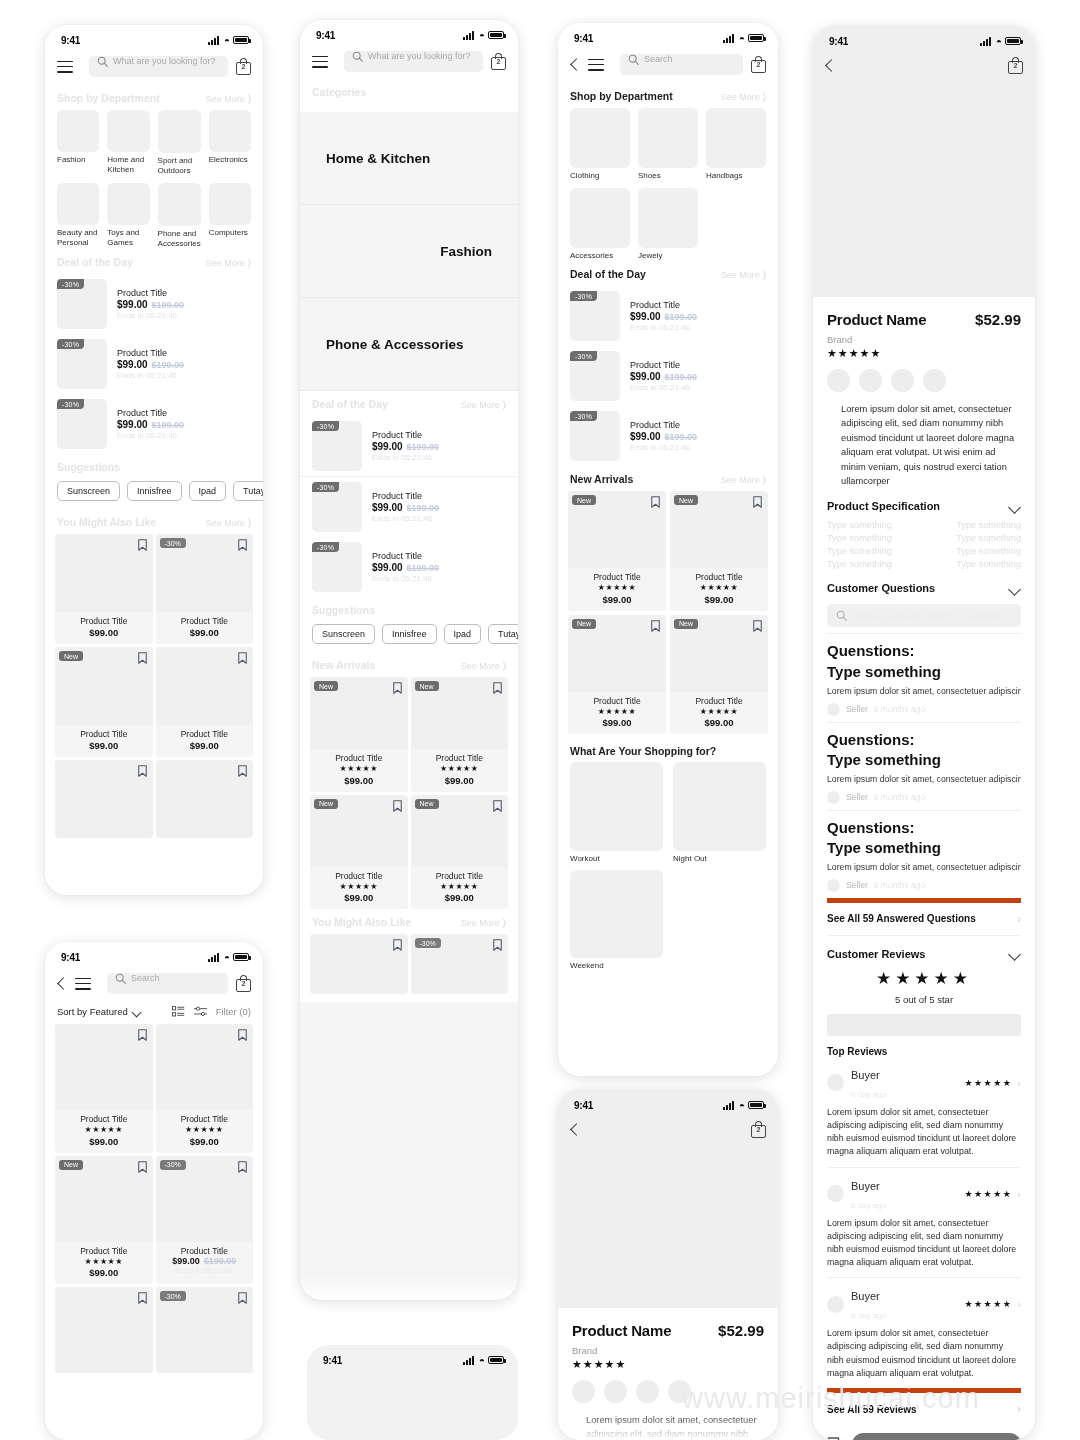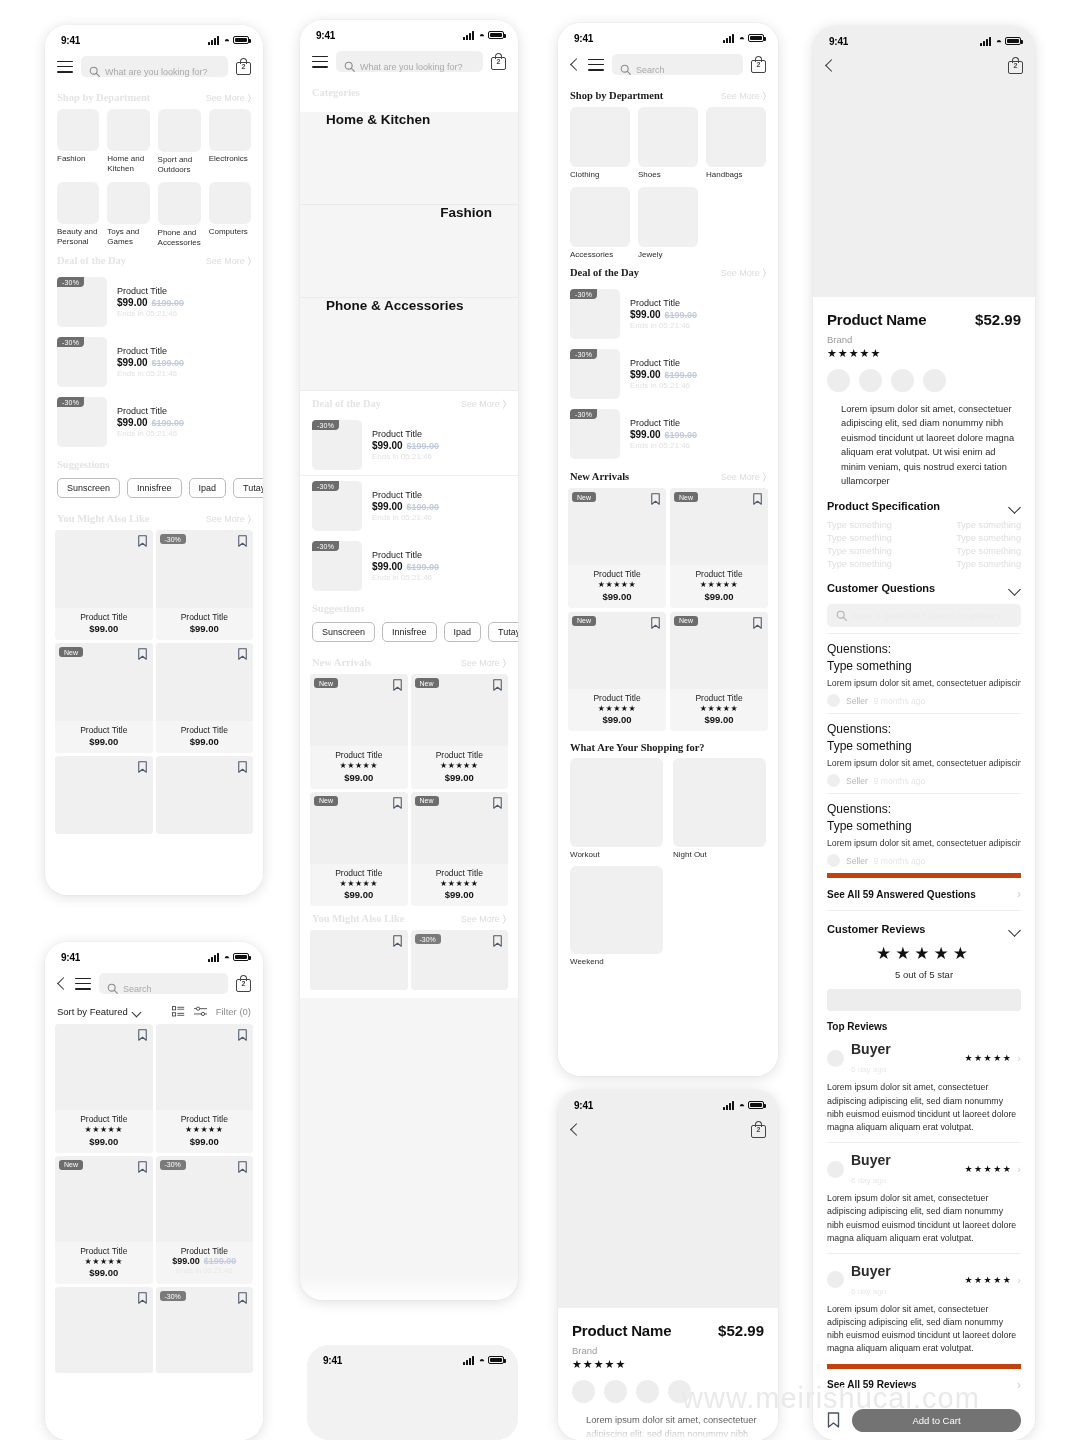--- a/index.html
+++ b/index.html
@@ -41,32 +41,32 @@
 
   
   .navbar { display:flex; align-items:center; gap:8px; padding:5px 12px 8px 12px; background:#fff; }
   .navbar.ongrey { background:#efefef; }
   .hamb { width:16px; height:12px; display:flex; flex-direction:column; justify-content:space-between; flex:0 0 auto; }
   .hamb span { display:block; height:1.6px; background:#222; border-radius:1px; }
   .chev-back { flex:0 0 auto; width:10px; height:16px; position:relative; }
   .chev-back::before { content:""; position:absolute; left:2px; top:3px; width:8px; height:8px;
     border-left:1.6px solid #333; border-bottom:1.6px solid #333; transform:rotate(45deg); }
   .searchbox { flex:1 1 auto; height:21px; background:#f0f0f0; border-radius:5px; display:flex;
-    align-items:flex-end; gap:5px; padding:0 8px; }
+    align-items:flex-start; gap:5px; padding:0 8px;margin-left:8px; }
   .searchbox .mag { flex:0 0 auto; }
   .searchbox .ph { font-size:9px; color:#a9a9a9; white-space:nowrap; overflow:hidden; }
   .bag { flex:0 0 auto; width:15px; height:17px; position:relative; }
   .bag .body { position:absolute; left:0; bottom:0; width:15px; height:13px; border:1.3px solid #444; border-radius:2px; }
   .bag .handle { position:absolute; left:4px; top:0; width:7px; height:6px; border:1.3px solid #444;
     border-bottom:none; border-radius:4px 4px 0 0; }
   .bag .cnt { position:absolute; left:0; top:5px; width:15px; text-align:center; font-size:7px; color:#444; font-weight:bold; }
 
   
   .sec-head { display:flex; align-items:baseline; justify-content:space-between; padding:7px 12px 5px 12px; }
-  .sec-title { font-size:10.5px; font-weight:bold; color:#1b1b1b;font-family:Liberation Serif, serif; }
+  .sec-title { font-size:10.5px; font-weight:bold; color:#1b1b1b; }
   .sec-title.ghost { color:#e4e4e4; }
   .see-more { font-size:9px; color:#dcdcdc; display:flex; align-items:center; gap:3px; }
   .see-more .ar { font-size:10px; color:#c9d3e2; }
 
   
   .dept-grid { display:grid; grid-template-columns:repeat(4, 1fr); gap:7px 8px; padding:0 12px; }
   .dept-grid.c3 { grid-template-columns:repeat(3, 1fr); }
   .dept-cell .thumb { width:100%; aspect-ratio:1/1; background:#f0f0f0; border-radius:6px; }
   .dept-cell .lbl { font-size:8px; color:#2b2b2b; margin-top:3px; line-height:1.25; }
 
@@ -98,21 +98,21 @@
   .newb { position:absolute; left:4px; top:4px; background:#6d6d6d; color:#fff; font-size:7px;
     padding:1.5px 5px; border-radius:3px; }
   .offb { position:absolute; left:4px; top:4px; background:#7a7a7a; color:#fff; font-size:7px;
     padding:1.5px 5px; border-radius:3px; }
   .pcard .dealline { font-size:9px; font-weight:bold; color:#111; }
   .pcard .endsline { font-size:7.5px; color:#e8e8e8; }
 
   
   .cat-head { background:#fff; padding-bottom:4px; }
   .cat-list { background:#f5f5f5; }
-  .cat-item { height:93px; display:flex; border-bottom:1px solid #ebebeb; padding:0 26px; }
+  .cat-item { height:93px; display:flex; align-items:center; border-bottom:1px solid #ebebeb; padding:0 26px; }
   .cat-item .name { font-size:13.5px; font-weight:bold; color:#121212; width:100%; }
   .cat-item.right .name { text-align:right; }
 
   
   .pd-hero { width:100%; height:215px; background:#efefef; }
   .pd-body { background:#fff; padding:0 14px; }
   .pd-titlerow { display:flex; align-items:baseline; justify-content:space-between; padding-top:14px; }
   .pd-name { font-size:15px; font-weight:bold; color:#111; letter-spacing:-0.2px; }
   .pd-price { font-size:15px; font-weight:bold; color:#111; }
   .pd-brand { font-size:9.5px; color:#9a9a9a; margin-top:6px; }
@@ -123,40 +123,40 @@
   .acc-head { display:flex; align-items:center; justify-content:space-between; padding:12px 0 6px 0; }
   .acc-title { font-size:11px; font-weight:bold; color:#111; }
   .chev-d { width:12px; height:7px; position:relative; }
   .chev-d::before { content:""; position:absolute; left:1px; top:0; width:8px; height:8px;
     border-right:1.6px solid #222; border-bottom:1.6px solid #222; transform:rotate(45deg); }
   .spec-row { display:flex; justify-content:space-between; font-size:9.2px; color:#dedede; padding:1.5px 0; }
   .q-search { height:23px; background:#f0f0f0; border-radius:5px; display:flex; align-items:center;
     gap:6px; padding:0 9px; margin-top:4px; }
   .q-search .ph { font-size:8.5px; color:#ebebeb; }
   .qa { border-top:1px solid #eee; padding:7px 0 6px 0; }
-  .qa .lbl { font-size:12px; font-weight:normal; color:#111; line-height:1.35; }
+  .qa .lbl { font-size:15px; font-weight:bold; color:#111; line-height:1.35; }
   .qa .txt { font-size:8.7px; color:#333; line-height:1.45; margin-top:3px;
     white-space:nowrap; overflow:hidden; }
   .qa .who { display:flex; align-items:center; gap:6px; margin-top:5px; }
   .qa .av { width:13px; height:13px; border-radius:50%; background:#eee; }
   .qa .nm { font-size:8.5px; color:#b4b4b4; }
   .qa .ago { font-size:8.5px; color:#e6e6e6; }
   .rowlink { display:flex; align-items:center; justify-content:space-between;
     border-top:5px solid #c2410c; border-bottom:1px solid #eee; padding:9px 0; }
   .rowlink .t { font-size:10px; font-weight:bold; color:#111; }
   .rowlink .ar { color:#c9d3e2; font-size:12px; }
   .cr-stars { text-align:center; font-size:17px; letter-spacing:4px; color:#111; margin-top:2px; }
   .cr-sub { text-align:center; font-size:9.5px; color:#2b2b2b; margin-top:5px; }
   .cr-bar { height:22px; background:#ededed; border-radius:3px; margin-top:9px; }
   .top-rev { font-size:10px; font-weight:bold; color:#111; margin-top:10px; }
   .rev { border-bottom:1px solid #eee; padding:8px 0; }
   .rev .top { display:flex; align-items:center; justify-content:space-between; }
   .rev .left { display:flex; align-items:center; gap:7px; }
   .rev .av { width:17px; height:17px; border-radius:50%; background:#ededed; }
-  .rev .nm { font-size:14px; color:#2b2b2b; font-weight:bold;text-align:right; }
+  .rev .nm { font-size:11px; color:#2b2b2b; font-weight:normal;text-align:right; }
   .rev .ago { font-size:8px; color:#e8e8e8; margin-top:-1px; }
   .rev .rs { font-size:9px; letter-spacing:1.5px; color:#111; }
   .rev .ar { color:#c9d3e2; font-size:11px; margin-left:5px; }
   .rev .body { font-size:8.8px; line-height:1.5; color:#2c2c2c; margin-top:5px; }
   .cartbar { display:flex; align-items:center; gap:12px; padding:8px 14px 6px 14px; background:#fff; }
   .cartbar .bmk { width:13px; height:16px; }
   .addcart { flex:1 1 auto; height:23px; background:#737373; color:#fff; border-radius:12px;
     display:flex; align-items:center; justify-content:center; font-size:9.5px; }
   .homebar { width:100px; height:3.5px; background:#111; border-radius:2px; margin:4px auto 5px auto; }
 

